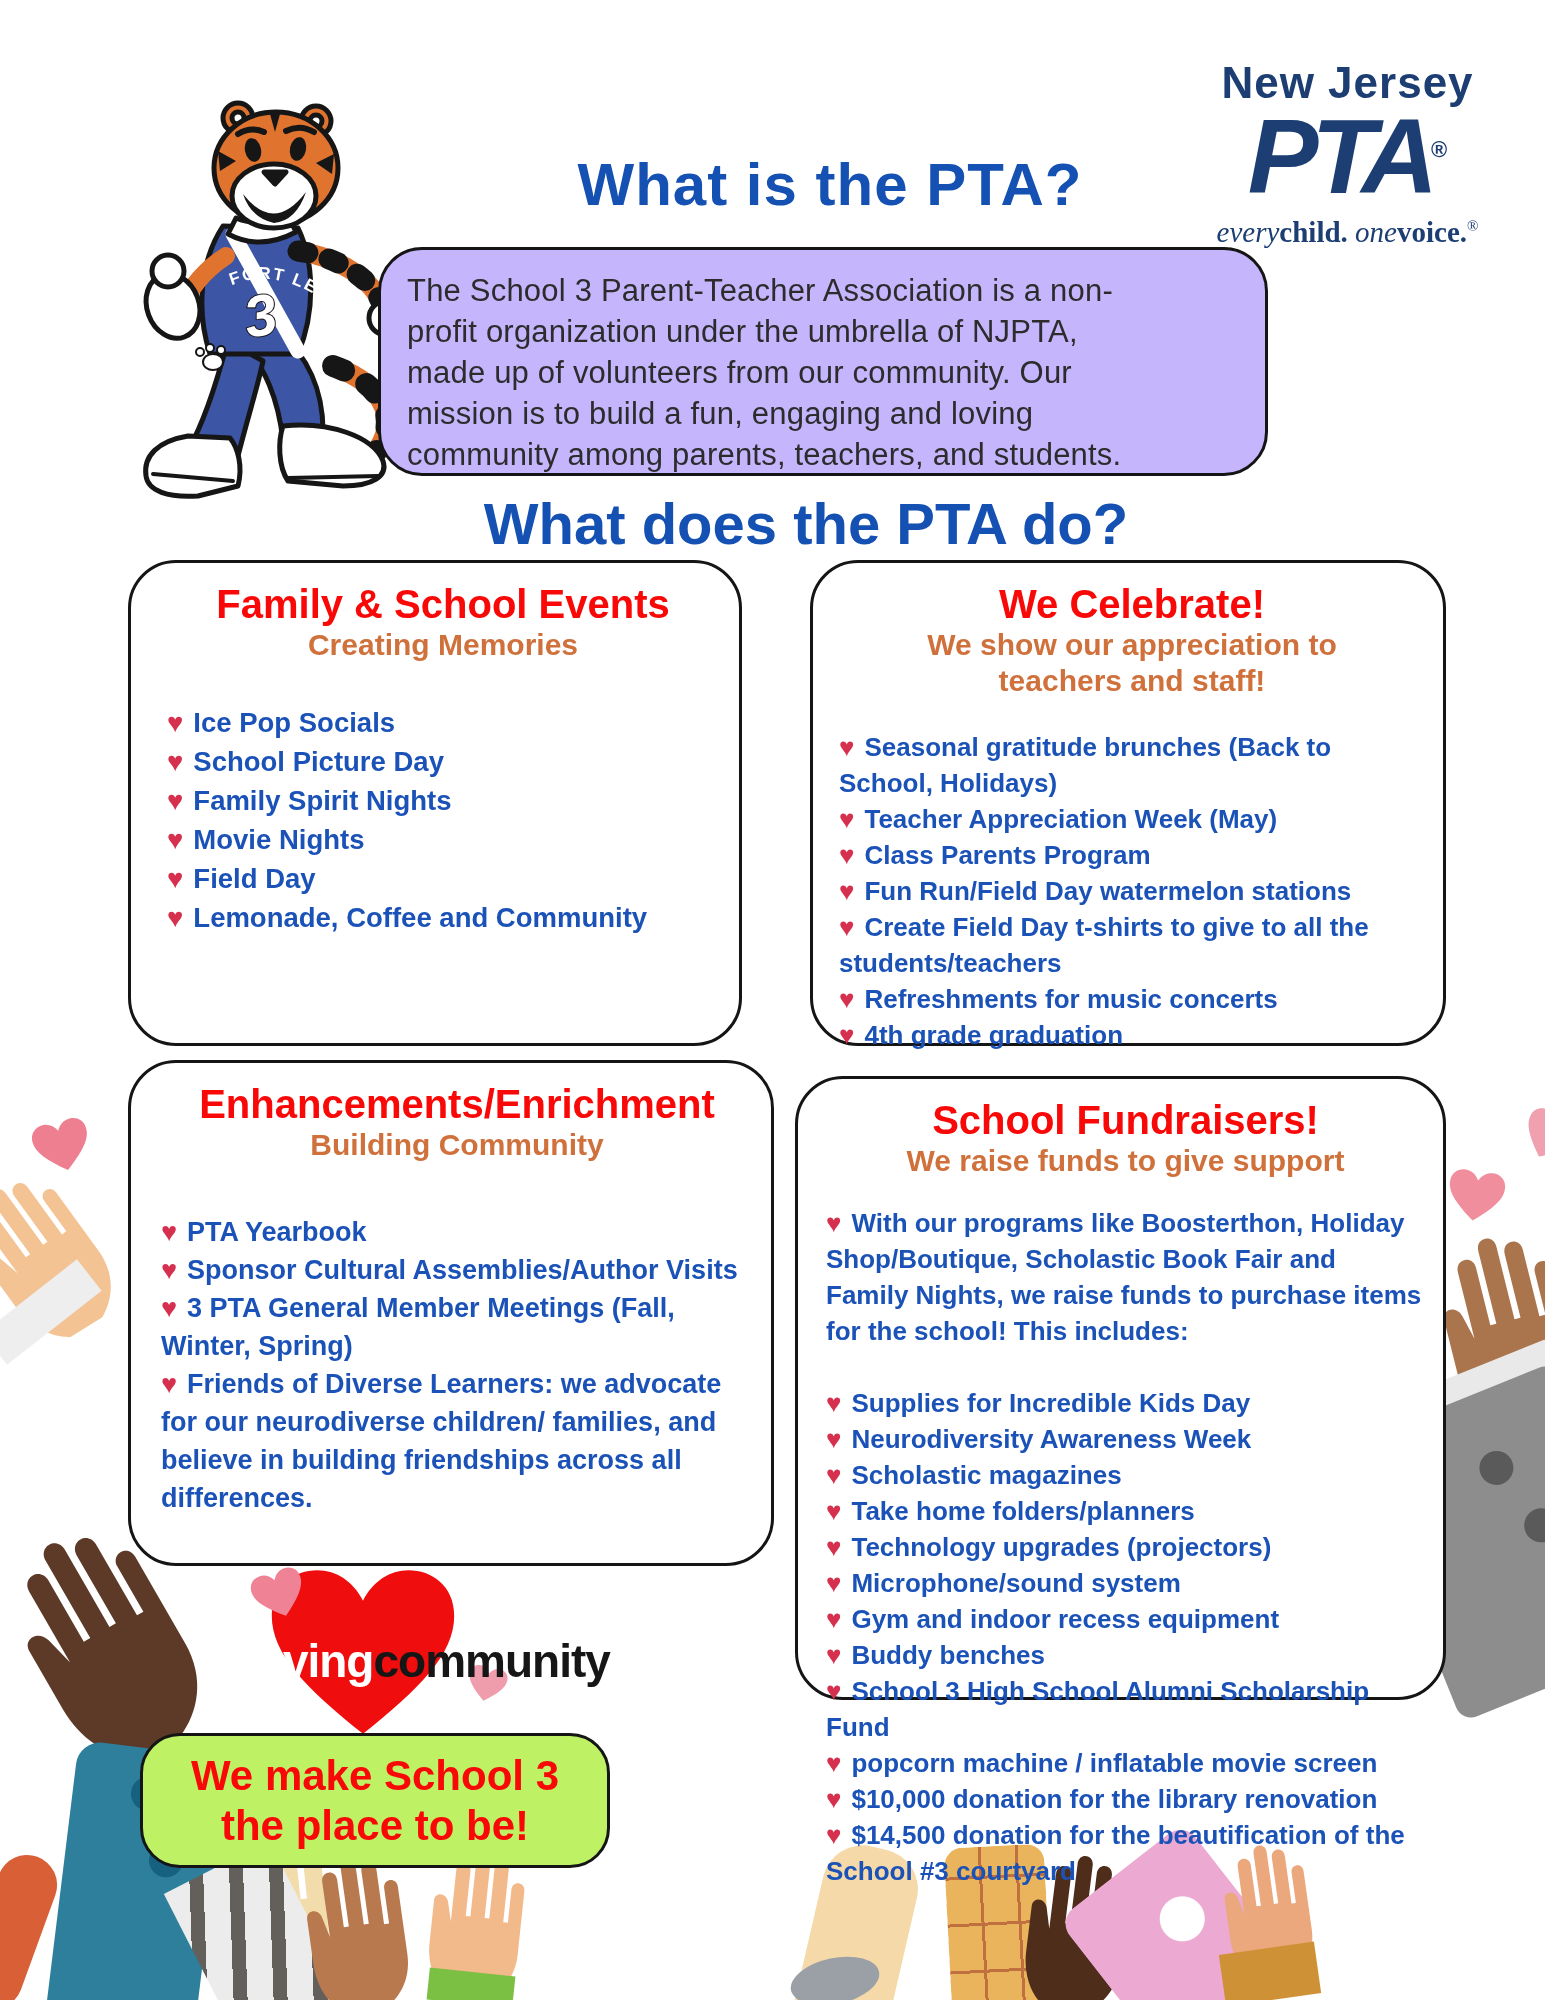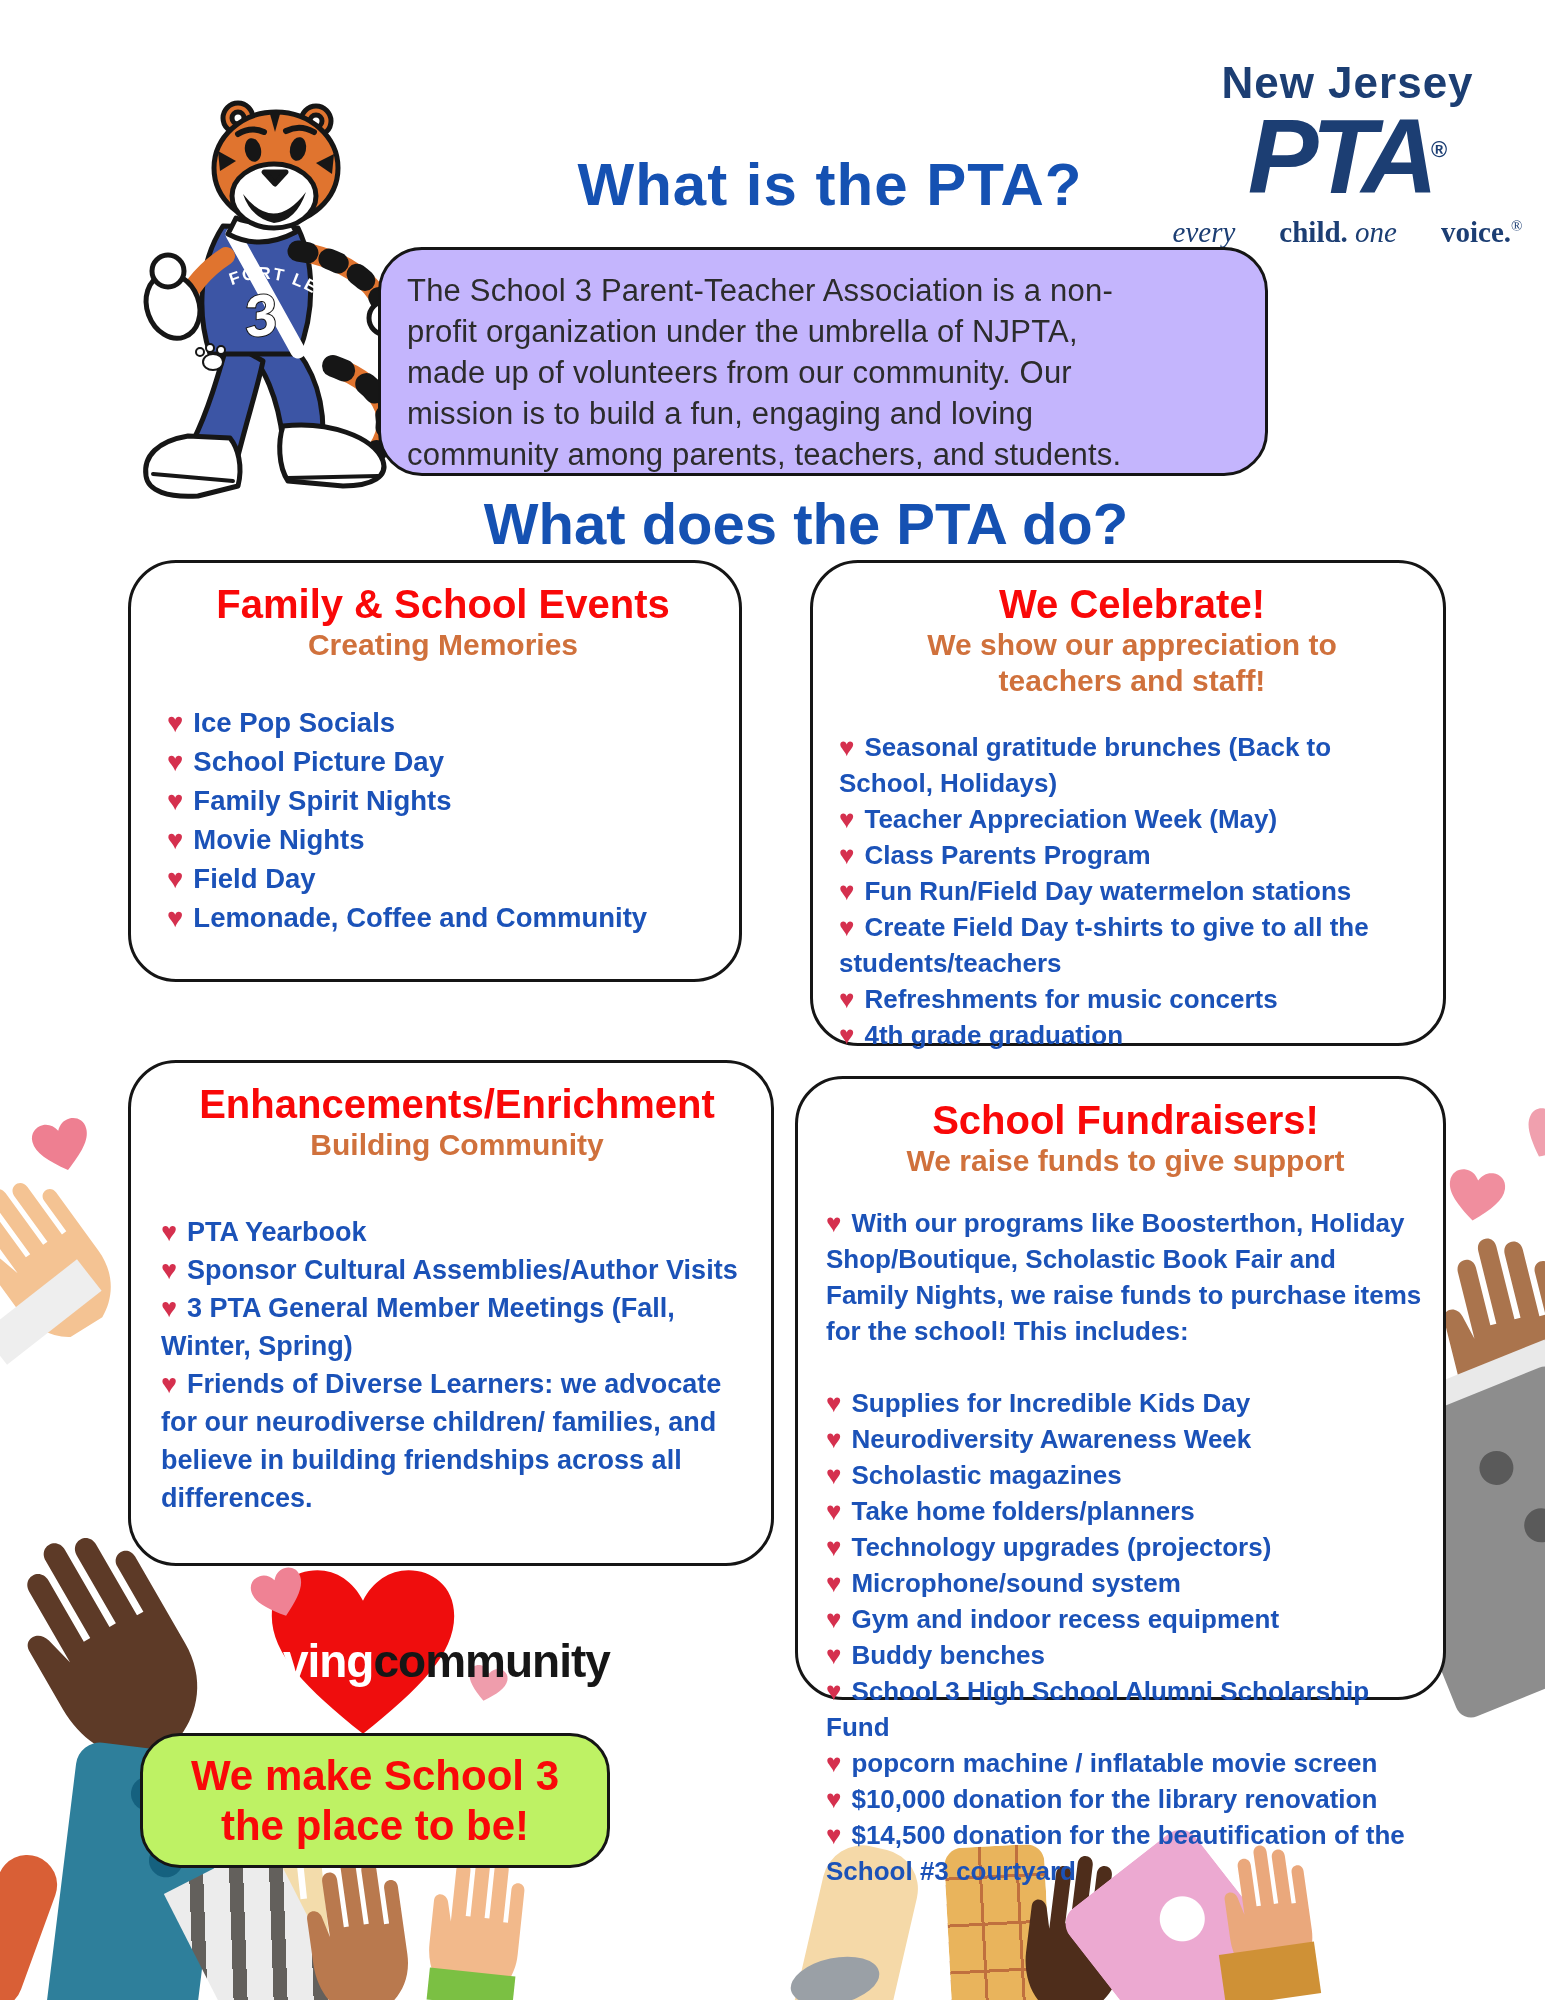--- a/index.html
+++ b/index.html
@@ -10,31 +10,31 @@
       font-size:60px;font-weight:800;color:#1551b2;letter-spacing:1px;z-index:2;}
   .h2{position:absolute;left:406px;top:490px;width:800px;text-align:center;
       font-size:58px;font-weight:700;color:#1551b2;z-index:2;}
   
   .logo{position:absolute;left:1150px;top:58px;width:395px;text-align:center;color:#1c3e73;z-index:2;}
   .lg-region{font-size:44px;font-weight:800;letter-spacing:1px;}
   .lg-pta{font-size:106px;line-height:.92;font-style:italic;font-weight:800;letter-spacing:-7px;}
   .lg-pta sup{font-size:22px;font-style:normal;letter-spacing:0;vertical-align:super;}
   .lg-tag{font-family:"Liberation Serif",serif;font-size:29px;margin-top:10px;}
   .lg-tag .it{font-style:italic;}
-  .lg-tag .bd{font-weight:bold;margin-left:44px;}
+  .lg-tag .bd{font-weight:bold;}
   .lg-tag sup{font-size:15px;}
   
   .intro-box{position:absolute;left:378px;top:247px;width:890px;height:229px;background:#c4b5fd;
              border:3px solid #151515;border-radius:44px;box-sizing:border-box;
              padding:20px 24px 0 26px;z-index:2;}
   .intro-line{font-size:31px;line-height:41px;color:#2c2c2c;letter-spacing:.2px;}
   
   .card{position:absolute;background:#fff;border:3px solid #151515;border-radius:48px;
         box-sizing:border-box;z-index:2;}
-  .card1{left:128px;top:560px;width:614px;height:422px;padding:18px 20px 0 36px;}
+  .card1{left:128px;top:560px;width:614px;height:486px;padding:18px 20px 0 36px;}
   .card2{left:810px;top:560px;width:636px;height:486px;padding:18px 18px 0 26px;}
   .card3{left:128px;top:1060px;width:646px;height:506px;padding:18px 18px 0 30px;}
   .card4{left:795px;top:1076px;width:651px;height:624px;padding:18px 18px 0 28px;}
   .card .ttl{margin:0;text-align:center;color:#f90808;font-size:40px;font-weight:800;line-height:46px;}
   .card .sub{margin:0;text-align:center;color:#d0713c;font-size:30px;font-weight:800;line-height:36px;}
   .card ul{list-style:none;margin:0;padding:0;}
   .card li,.lead{color:#1b52b8;font-weight:700;}
   .card1 ul{margin-top:40px;} .card1 li{font-size:27.5px;line-height:39px;}
   .card2 ul{margin-top:30px;} .card2 li{font-size:26px;line-height:36px;}
   .card3 ul{margin-top:50px;} .card3 li{font-size:27px;line-height:38px;}

